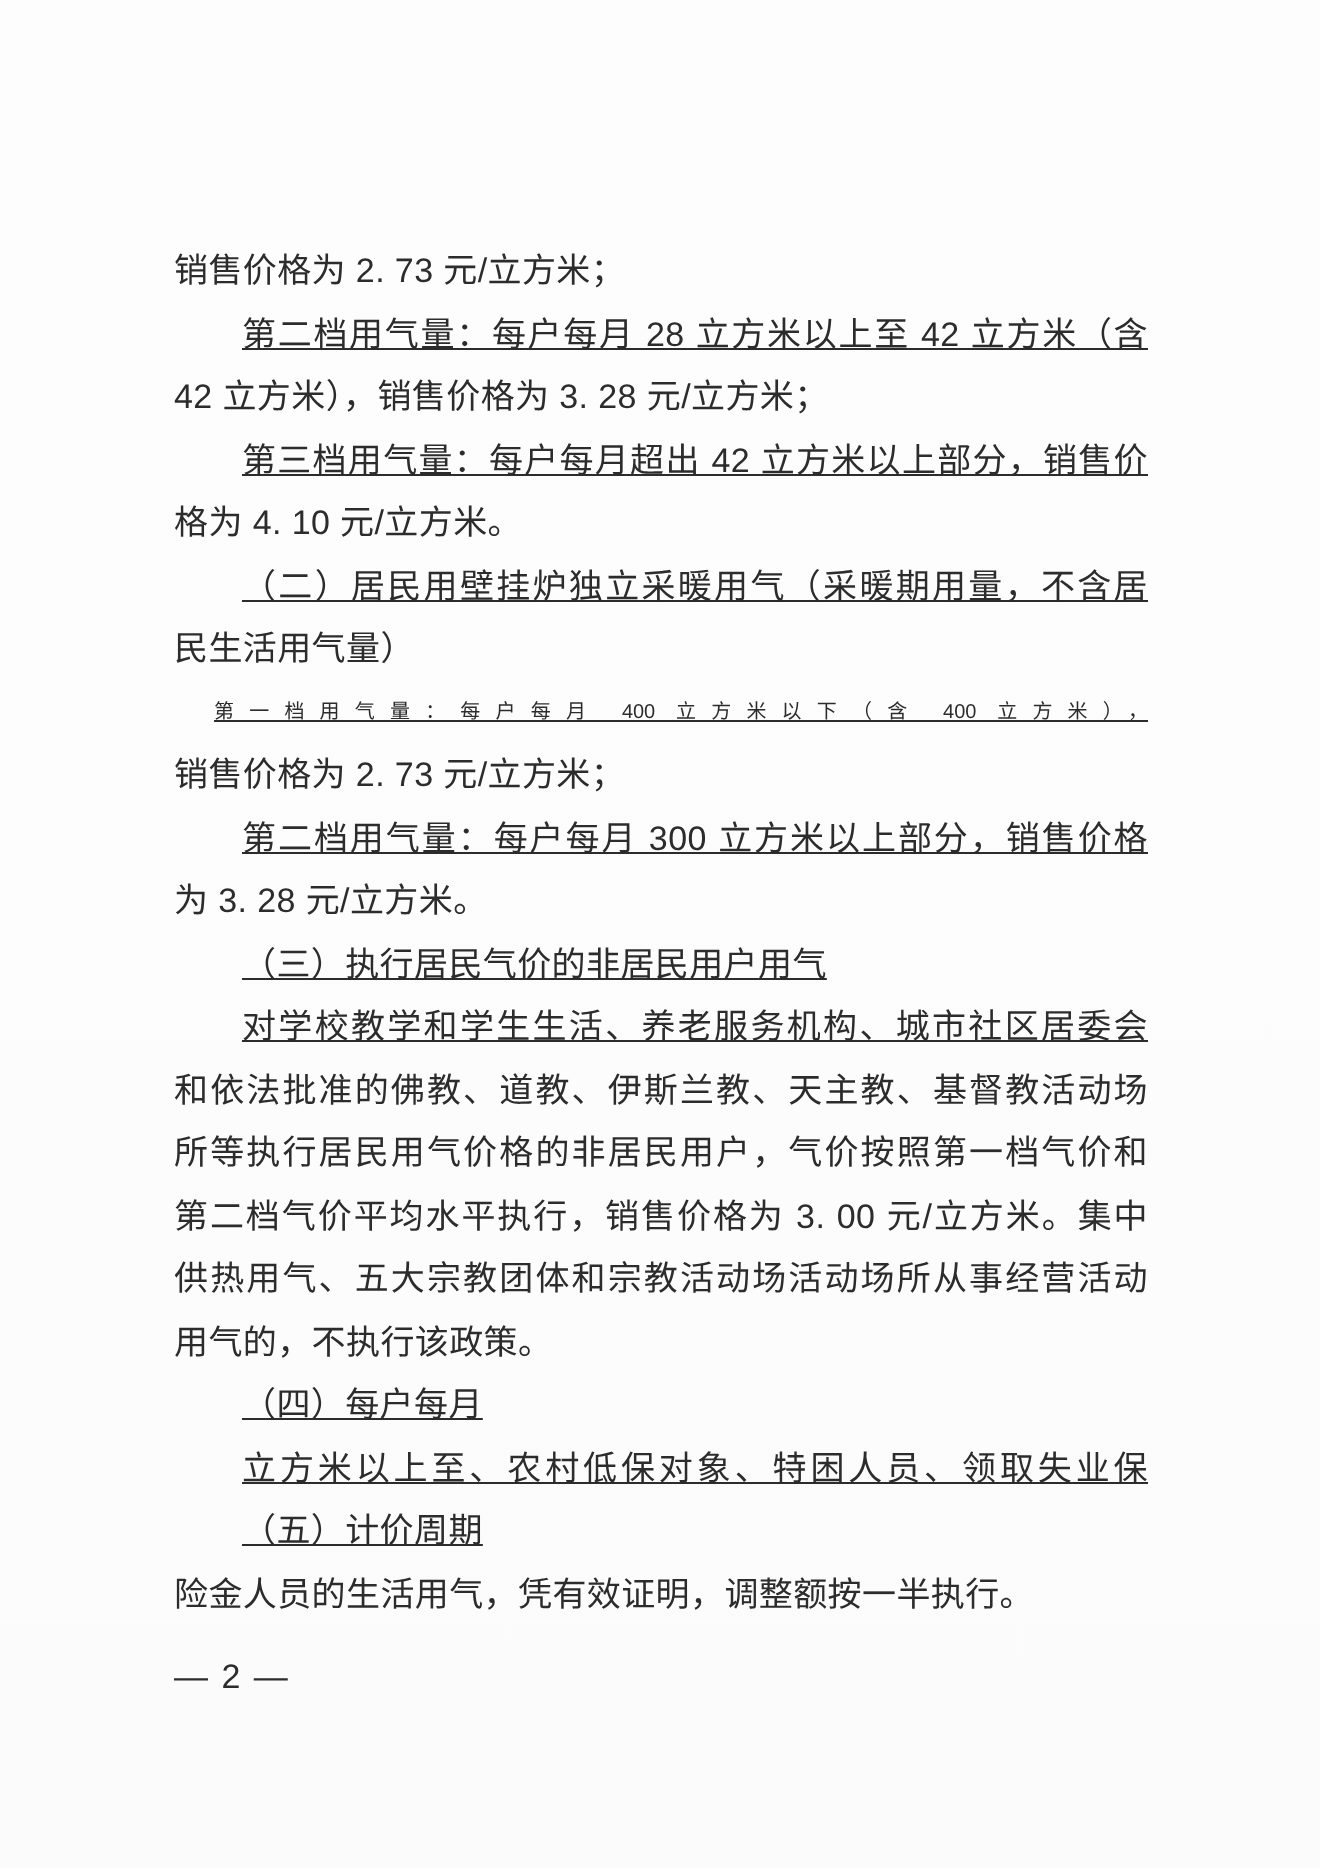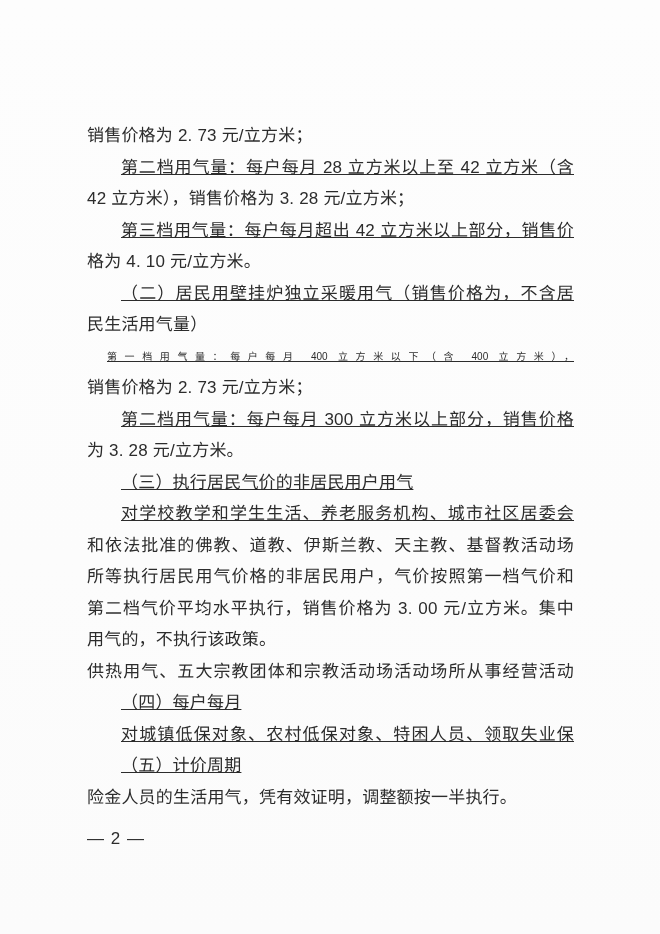--- a/index.html
+++ b/index.html
@@ -57,32 +57,32 @@
 <body>
 
 <div class="page">
   <div class="doc-body">
 
   <div class="line">销售价格为 2. 73 元/立方米；</div>
       <div class="line indent fill">第二档用气量：每户每月 28 立方米以上至 42 立方米（含</div>
       <div class="line">42 立方米），销售价格为 3. 28 元/立方米；</div>
       <div class="line indent fill">第三档用气量：每户每月超出 42 立方米以上部分，销售价</div>
       <div class="line">格为 4. 10 元/立方米。</div>
-      <div class="line indent fill">（二）居民用壁挂炉独立采暖用气（销售价格为，不含居</div>
+      <div class="line indent fill">（二）居民用壁挂炉独立采暖用气（采暖期用量，不含居</div>
       <div class="line">民生活用气量）</div>
       <div class="line indent fill tight">第一档用气量：每户每月 400 立方米以下（含 400 立方米），</div>
       <div class="line">销售价格为 2. 73 元/立方米；</div>
       <div class="line indent fill">第二档用气量：每户每月 300 立方米以上部分，销售价格</div>
       <div class="line">为 3. 28 元/立方米。</div>
       <div class="line indent">（三）执行居民气价的非居民用户用气</div>
       <div class="line indent fill">对学校教学和学生生活、养老服务机构、城市社区居委会</div>
       <div class="line fill">和依法批准的佛教、道教、伊斯兰教、天主教、基督教活动场</div>
       <div class="line fill">所等执行居民用气价格的非居民用户，气价按照第一档气价和</div>
       <div class="line fill">第二档气价平均水平执行，销售价格为 3. 00 元/立方米。集中</div>
+      <div class="line fill">供热用气、五大宗教团体和宗教活动场活动场所从事经营活动</div>
       <div class="line">用气的，不执行该政策。</div>
-      <div class="line fill">供热用气、五大宗教团体和宗教活动场活动场所从事经营活动</div>
       <div class="line indent">（四）每户每月</div>
-      <div class="line indent fill">对城镇低保对象、农村低保对象、特困人员、领取失业保</div>
+      <div class="line indent fill">立方米以上至、农村低保对象、特困人员、领取失业保</div>
       <div class="line indent">（五）计价周期</div>
       <div class="line">险金人员的生活用气，凭有效证明，调整额按一半执行。</div>
     </div>
   <div class="footer">— 2 —</div>
 </div>
 
 </body></html>

